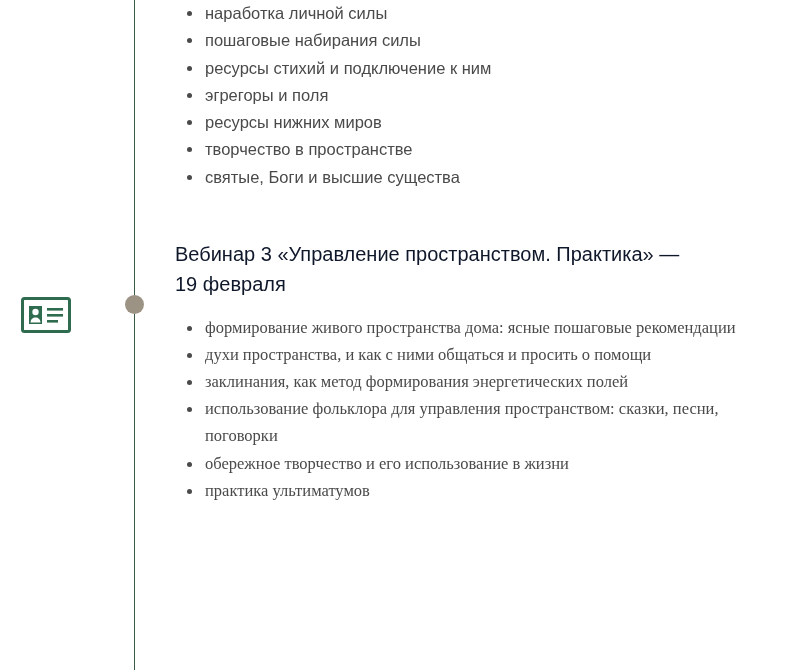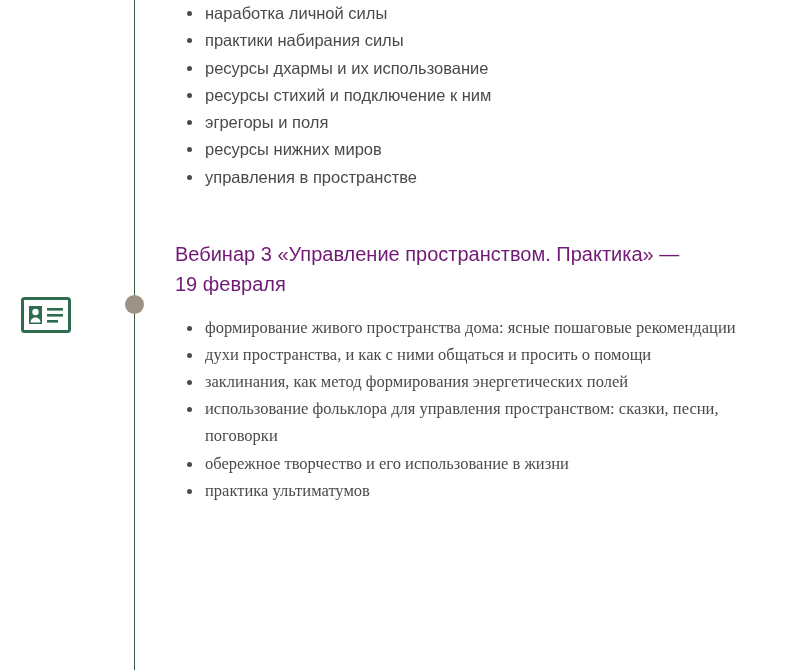--- a/index.html
+++ b/index.html
@@ -60,21 +60,21 @@
   }
   .top-list li {
     margin-bottom: 0.5px;
   }
   
   .section {
     margin-top: 48px;
     position: relative;
   }
   .section-title {
-    color: #701a75;
+    color: #0f172a;
     font-size: 20px;
     line-height: 30px;
     font-weight: normal;
     margin: 0 0 16px 0;
     max-width: 530px;
   }
   
   .timeline-dot {
     position: absolute;
     left: 125px;
@@ -121,26 +121,26 @@
       <rect x="26" y="23" width="11" height="2.6" fill="#2f6b4f"></rect>
     </svg>
   </div>
 
   <div class="timeline-dot"></div>
 
   <div class="content">
 
     <ul class="bullets top-list">
       <li>наработка личной силы</li>
-      <li>практики набирания силы</li>
-      <li>ресурсы дхармы и их использование</li>
+      <li>пошаговые набирания силы</li>
       <li>ресурсы стихий и подключение к ним</li>
       <li>эгрегоры и поля</li>
       <li>ресурсы нижних миров</li>
-      <li>управления в пространстве</li>
+      <li>творчество в пространстве</li>
+      <li>святые, Боги и высшие существа</li>
     </ul>
 
     <div class="section">
       <h2 class="section-title">Вебинар 3 «Управление пространством. Практика» — 19 февраля</h2>
       <ul class="bullets sub-list">
         <li>формирование живого пространства дома: ясные пошаговые рекомендации</li>
         <li>духи пространства, и как с ними общаться и просить о помощи</li>
         <li>заклинания, как метод формирования энергетических полей</li>
         <li>использование фольклора для управления пространством: сказки, песни, поговорки</li>
         <li>обережное творчество и его использование в жизни</li>

